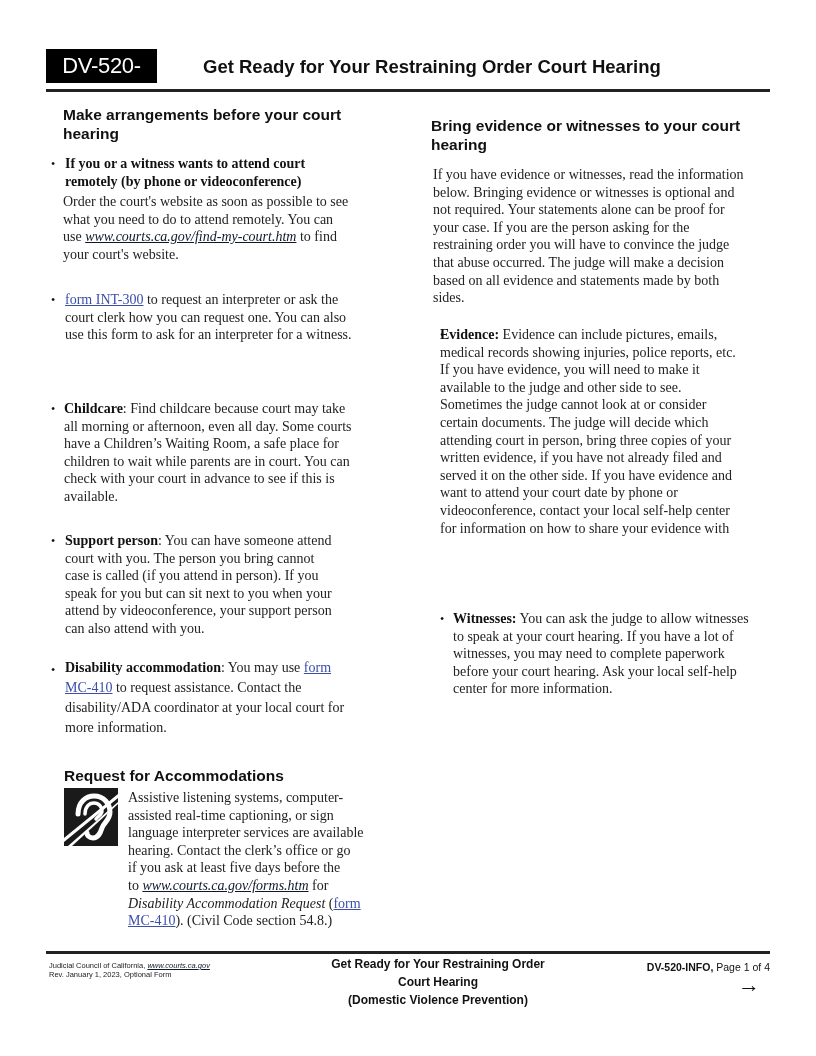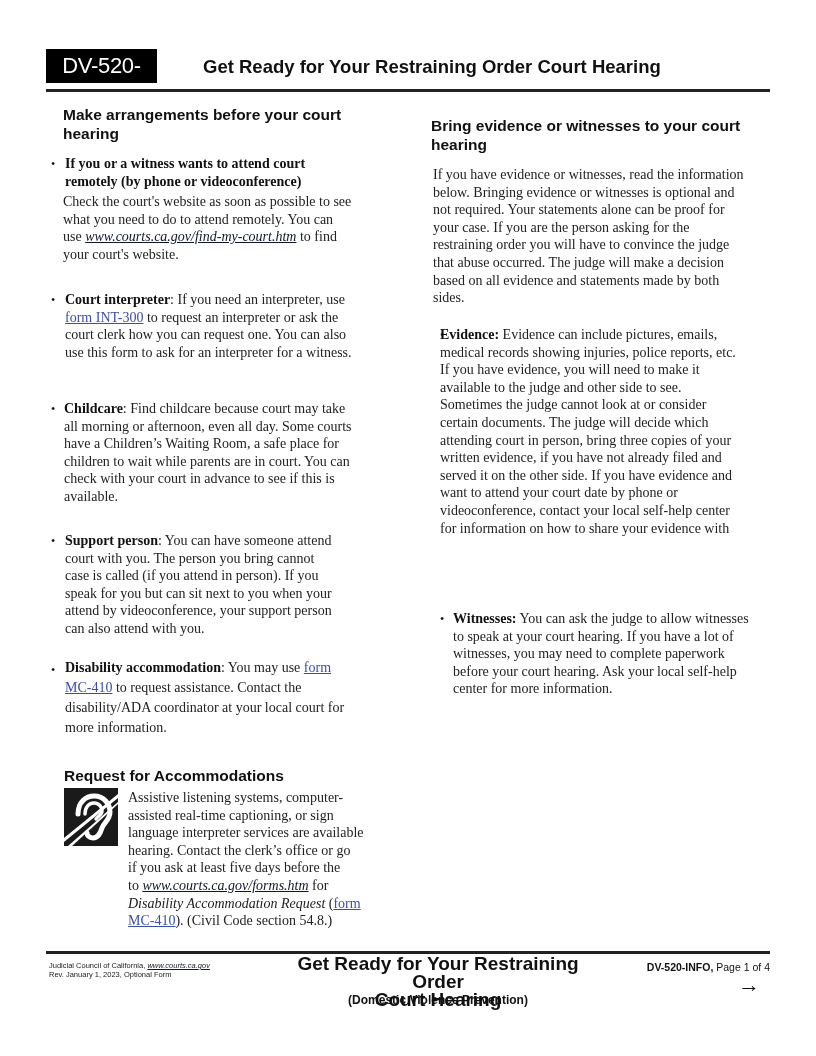--- a/index.html
+++ b/index.html
@@ -20,21 +20,21 @@
   
   .body { font-size: 14px; line-height: 17.6px; color: #222; }
   .link { color: #3b4fa8; text-decoration: underline; margin-top: 24px; }
   .link-i { color: #0f172a; text-decoration: underline; font-style: italic; }
   .bullet { position: absolute; font-size: 12px; color: #111; }
   b { color: #111; }
 
   
   #footer-rule { left: 46px; top: 951px; width: 724px; height: 3px; background: #222; }
   #footer-left { left: 49px; top: 961px; font-size: 7.5px; line-height: 9px; color: #222; }
-  #footer-title { left: 283px; top: 955px; width: 310px; text-align: center; font-size: 19px; font-weight: bold; line-height: 18px; color: #111; }
+  #footer-title { left: 283px; top: 955px; width: 310px; text-align: center; font-size: 12px; font-weight: bold; line-height: 18px; color: #111; }
   #footer-subtitle { left: 283px; top: 993px; width: 310px; text-align: center; font-size: 12px; font-weight: bold; color: #111; }
   #footer-page { left: 600px; top: 961px; width: 170px; text-align: right; font-size: 10.5px; color: #111; }
   #footer-arrow { left: 738px; top: 972px; font-size: 22px; color: #111; }
 
   #ear-icon { left: 64px; top: 788px; width: 54px; height: 58px; }
 </style>
 </head>
 <body>
 
 <div id="form-badge" class="abs sans">DV-520-INFO</div>
@@ -46,31 +46,30 @@
   <div>hearing</div>
 </div>
 
 <div class="abs serif body" style="left:49px; top:155px; width:340px;">
   <span class="bullet" style="left:2px; top:1px;">•</span>
   <div style="margin-left:16px;">
     <div><b>If you or a witness wants to attend court</b></div>
     <div><b>remotely (by phone or videoconference)</b></div>
   </div>
   <div style="margin-left:14px; margin-top:3px;">
-    <div>Check the court's website as soon as possible to see</div>
+    <div>Order the court's website as soon as possible to see</div>
     <div>what you need to do to attend remotely.  You can</div>
     <div><span>use </span><a class="link-i">www.courts.ca.gov/find-my-court.htm</a><span> to find</span></div>
     <div>your court's website.</div>
   </div>
 </div>
 
 <div class="abs serif body" style="left:49px; top:291px; width:340px;">
   <span class="bullet" style="left:2px; top:1px;">•</span>
   <div style="margin-left:16px;">
-    <div><b>Court interpreter</b><span>: If you need an interpreter, use</span></div>
     <div><a class="link">form INT-300</a><span> to request an interpreter or ask the</span></div>
     <div>court clerk how you can request one. You can also</div>
     <div>use this form to ask for an interpreter for a witness.</div>
   </div>
 </div>
 
 <div class="abs serif body" style="left:49px; top:400px; width:340px;">
   <span class="bullet" style="left:2px; top:1px;">•</span>
   <div style="margin-left:15px;">
     <div><b>Childcare</b><span>: Find childcare because court may take</span></div>

